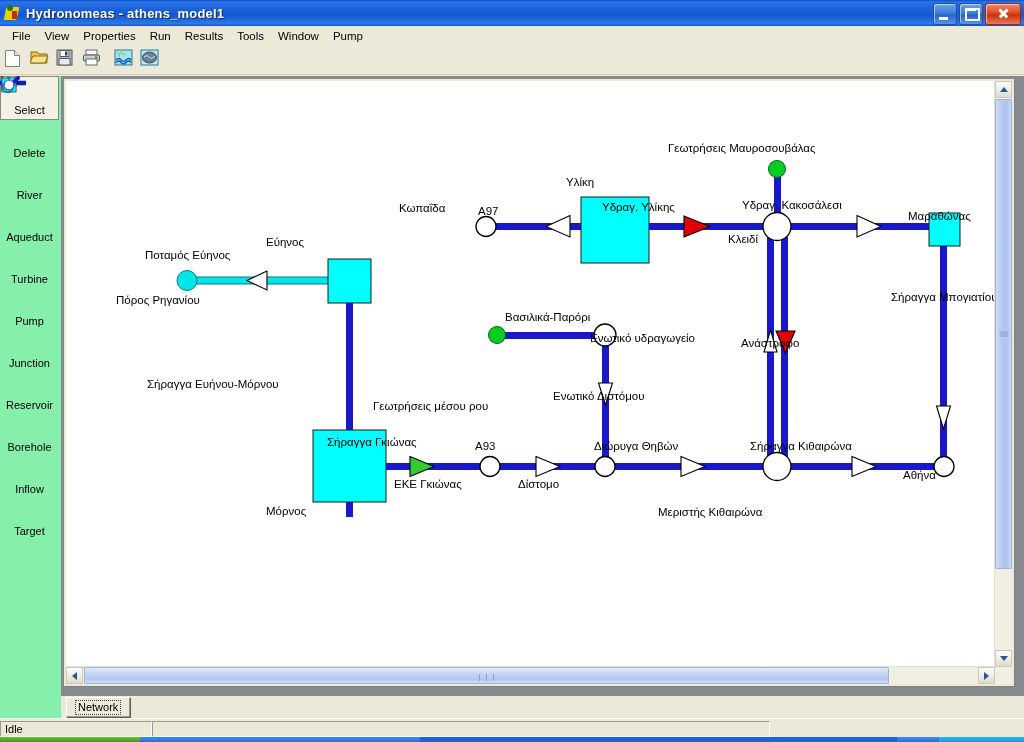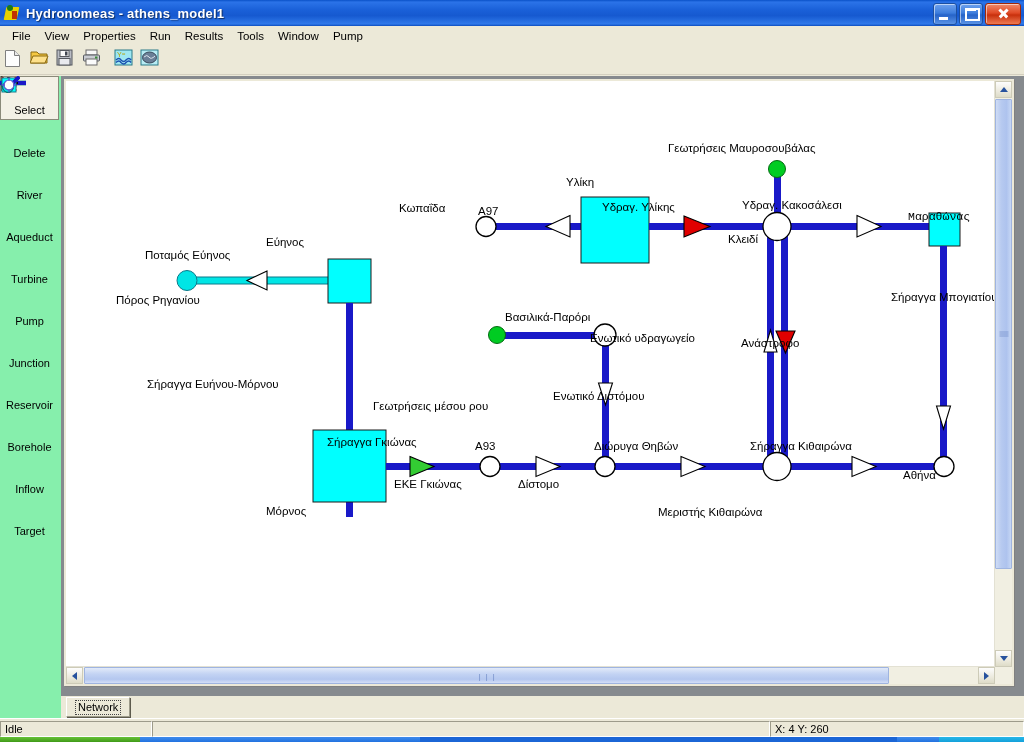--- a/index.html
+++ b/index.html
@@ -453,21 +453,21 @@
           <div class="lbl" style="left:592px; top:425px;">Μεριστής Κιθαιρώνα</div>
           <div class="lbl" style="left:684px; top:359px;">Σήραγγα Κιθαιρώνα</div>
           <div class="lbl" style="left:837px; top:388px;">Αθήνα</div>
           <div class="lbl" style="left:333px; top:121px;">Κωπαΐδα</div>
           <div class="lbl" style="left:412px; top:124px;">Α97</div>
           <div class="lbl" style="left:467px; top:95px;margin-left:33px;">Υλίκη</div>
           <div class="lbl" style="left:536px; top:120px;">Υδραγ. Υλίκης</div>
           <div class="lbl" style="left:602px; top:61px;">Γεωτρήσεις Μαυροσουβάλας</div>
           <div class="lbl" style="left:662px; top:152px;">Κλειδί</div>
           <div class="lbl" style="left:676px; top:118px;">Υδραγ. Κακοσάλεσι</div>
-          <div class="lbl" style="left:842px; top:129px;font-family:Liberation Mono, monospace;">Μαραθώνας</div>
+          <div class="lbl" style="left:842px; top:129px;">Μαραθώνας</div>
           <div class="lbl" style="left:825px; top:210px;">Σήραγγα Μπογιατίου</div>
           <div class="lbl" style="left:307px; top:295px;margin-top:24px;">Γεωτρήσεις μέσου ρου</div>
           <div class="lbl" style="left:439px; top:230px;">Βασιλικά-Παρόρι</div>
           <div class="lbl" style="left:524px; top:251px;">Ενωτικό υδραγωγείο</div>
           <div class="lbl" style="left:675px; top:256px;">Ανάστροφο</div>
           <div class="lbl" style="left:487px; top:309px;">Ενωτικό Διστόμου</div>
         </div>
       </div>
 
       <div class="sb-v">
@@ -507,21 +507,20 @@
 
   <div class="tabstrip">
     <div class="tab">
       <span class="tlabel">Network</span>
     </div>
   </div>
 
   <div class="statusbar">
     <div class="scell" style="width:152px;">Idle</div>
     <div class="scell" style="width:618px;"></div>
-    <div class="scell" style="width:254px;">X: 4 Y: 260</div>
   </div>
 
   <div class="taskbar">
     <div class="tb-start"></div>
     <div class="tb-seg" style="left:420px;width:245px;"></div>
     <div class="tb-seg" style="left:665px;width:232px;"></div>
     <div class="tb-tray"></div>
   </div>
 
 </div>

